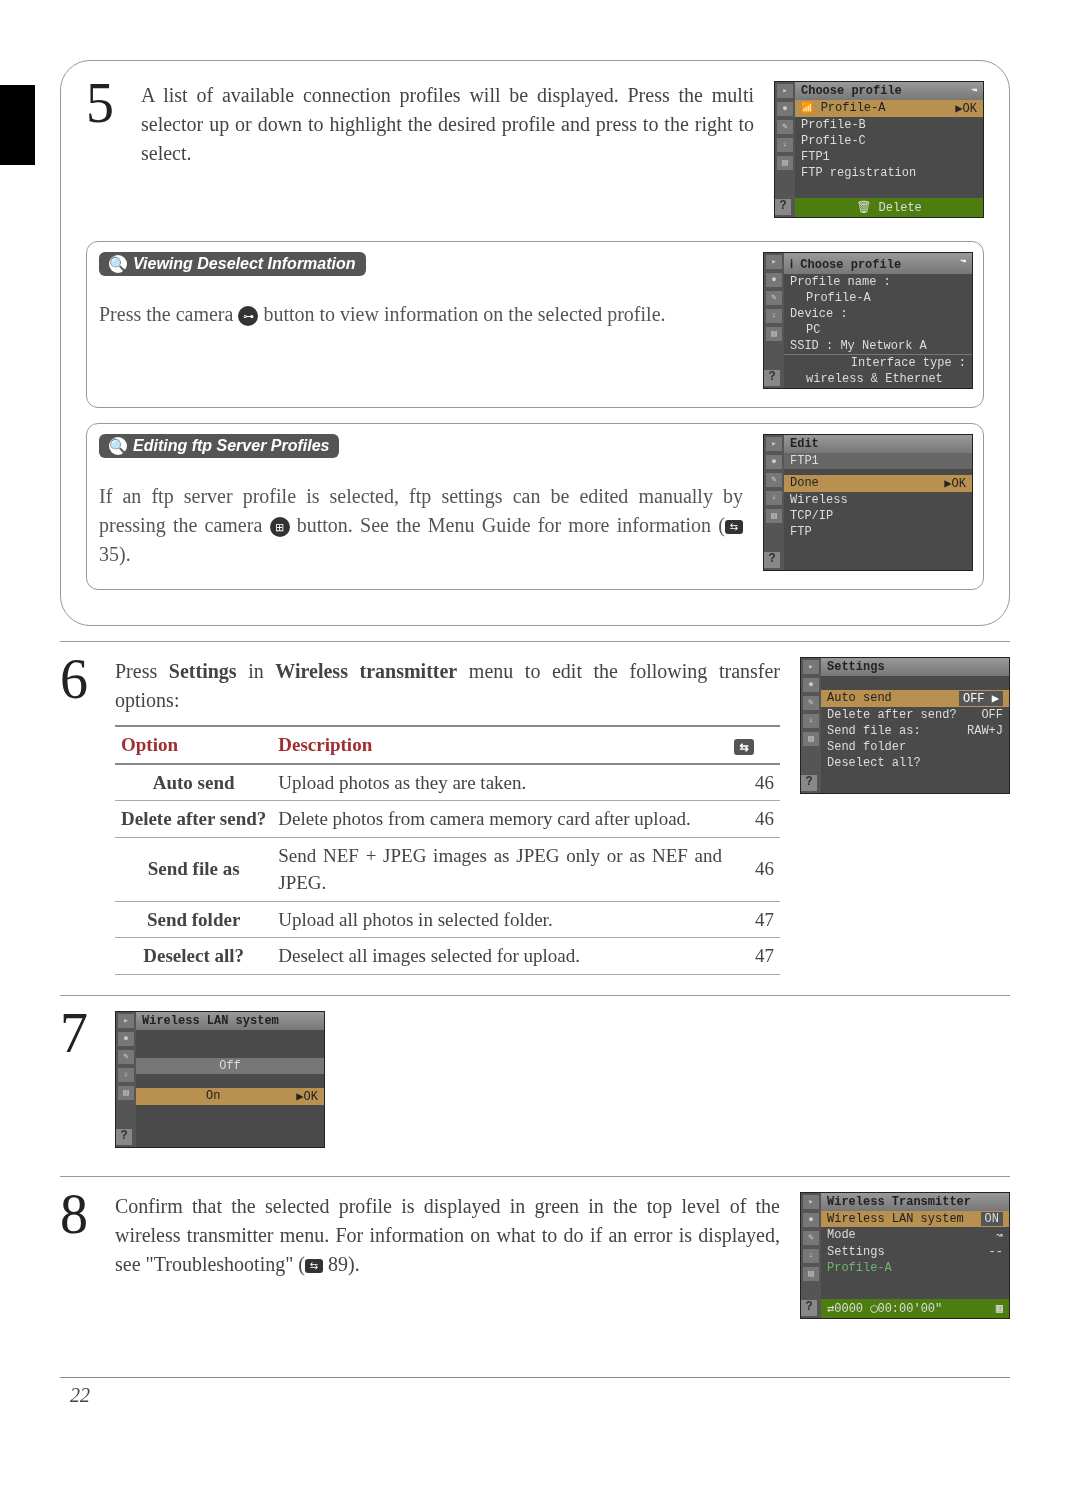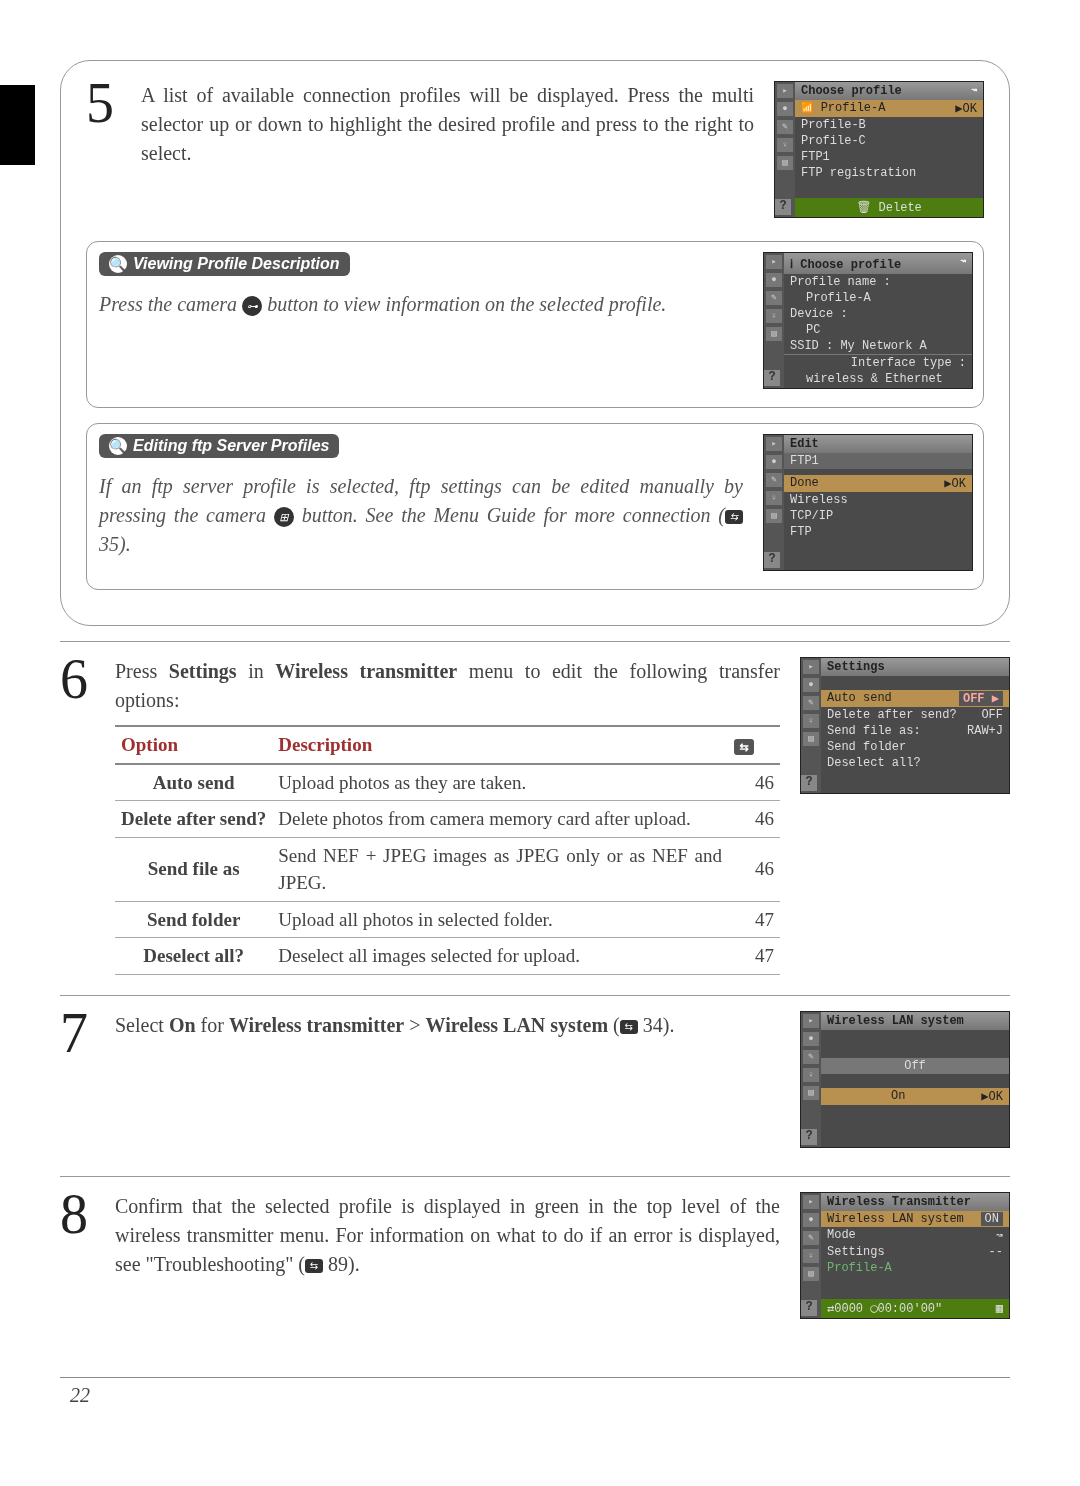--- a/index.html
+++ b/index.html
@@ -162,22 +162,21 @@
     line-height: 18px;
     font-style: normal;
     font-weight: bold;
     font-size: 14px;
   }
   .note-body {
     font-size: 20px;
     color: #555;
     text-align: justify;
     line-height: 1.45;
-    margin-top: 14px;
-    font-style: italic;
+    margin-top: 24px;
   }
   .inline-icon {
     display: inline-block;
     width: 20px;
     height: 20px;
     background: #333;
     color: #fff;
     border-radius: 50%;
     text-align: center;
     line-height: 20px;
@@ -294,21 +293,21 @@
             <div class="cs-footer"><span>🗑</span> <span>Delete</span></div>
           </div>
         </div>
       </div>
     </div>
 
     <div class="note-box">
       <div class="note-content">
         <div class="note-title-bar">
           <span class="dot">🔍</span>
-          <span>Viewing Profile Description</span>
+          <span>Viewing Deselect Information</span>
         </div>
         <div class="note-body">
           <span>Press the camera </span><span class="inline-icon">⊶</span><span> button to view information on the selected profile.</span>
         </div>
       </div>
       <div class="right-col" style="padding:10px 10px 10px 0;">
         <div class="camera-screen" style="height:135px;">
           <div class="cs-left">
             <span class="sq">▸</span>
               <span class="sq">●</span>
@@ -348,21 +347,21 @@
       </div>
     </div>
 
     <div class="note-box">
       <div class="note-content">
         <div class="note-title-bar">
           <span class="dot">🔍</span>
           <span>Editing ftp Server Profiles</span>
         </div>
         <div class="note-body">
-          <span>If an ftp server profile is selected, ftp settings can be edited manually by pressing the camera </span><span class="inline-icon">⊞</span><span> button. See the Menu Guide for more connection (</span><span class="inline-square">⇆</span><span> 35).</span>
+          <span>If an ftp server profile is selected, ftp settings can be edited manually by pressing the camera </span><span class="inline-icon">⊞</span><span> button. See the Menu Guide for more information (</span><span class="inline-square">⇆</span><span> 35).</span>
         </div>
       </div>
       <div class="right-col" style="padding:10px 10px 10px 0;">
         <div class="camera-screen" style="height:135px;">
           <div class="cs-left">
             <span class="sq">▸</span>
               <span class="sq">●</span>
               <span class="sq">✎</span>
               <span class="sq">♀</span>
               <span class="sq">▤</span>
@@ -445,21 +444,21 @@
               <span class="sq">▤</span>
             <span class="q">?</span>
           </div>
           <div class="cs-body">
             <div class="cs-header">
                 <span>Settings</span>
               </div>
             <div style="height:14px;"></div>
             <div class="cs-row hl">
                 <span>Auto send</span>
-                <span style="background:#555;color:#fca5a5;padding:0 4px;font-weight:bold;">OFF ▶</span>
+                <span style="background:#555;color:#ffffff;padding:0 4px;">OFF ▶</span>
               </div>
             <div class="cs-row">
                 <span>Delete after send?</span>
                 <span>OFF</span>
               </div>
             <div class="cs-row">
                 <span>Send file as:</span>
                 <span>RAW+J</span>
               </div>
             <div class="cs-row">
@@ -470,23 +469,20 @@
               </div>
           </div>
         </div>
       </div>
     </div>
   </div>
 
   <div class="section">
     <div class="step-row">
       <div class="step-num">7</div>
-      <div class="step-text">
-        <span>Select </span><b>On</b><span> for </span><b>Wireless transmitter</b><span> &gt; </span><b>Wireless LAN system</b><span> (</span><span class="inline-square">⇆</span><span> 34).</span>
-      </div>
       <div class="right-col">
         <div class="camera-screen" style="height:135px;">
           <div class="cs-left">
             <span class="sq">▸</span>
               <span class="sq">●</span>
               <span class="sq">✎</span>
               <span class="sq">♀</span>
               <span class="sq">▤</span>
             <span class="q">?</span>
           </div>

